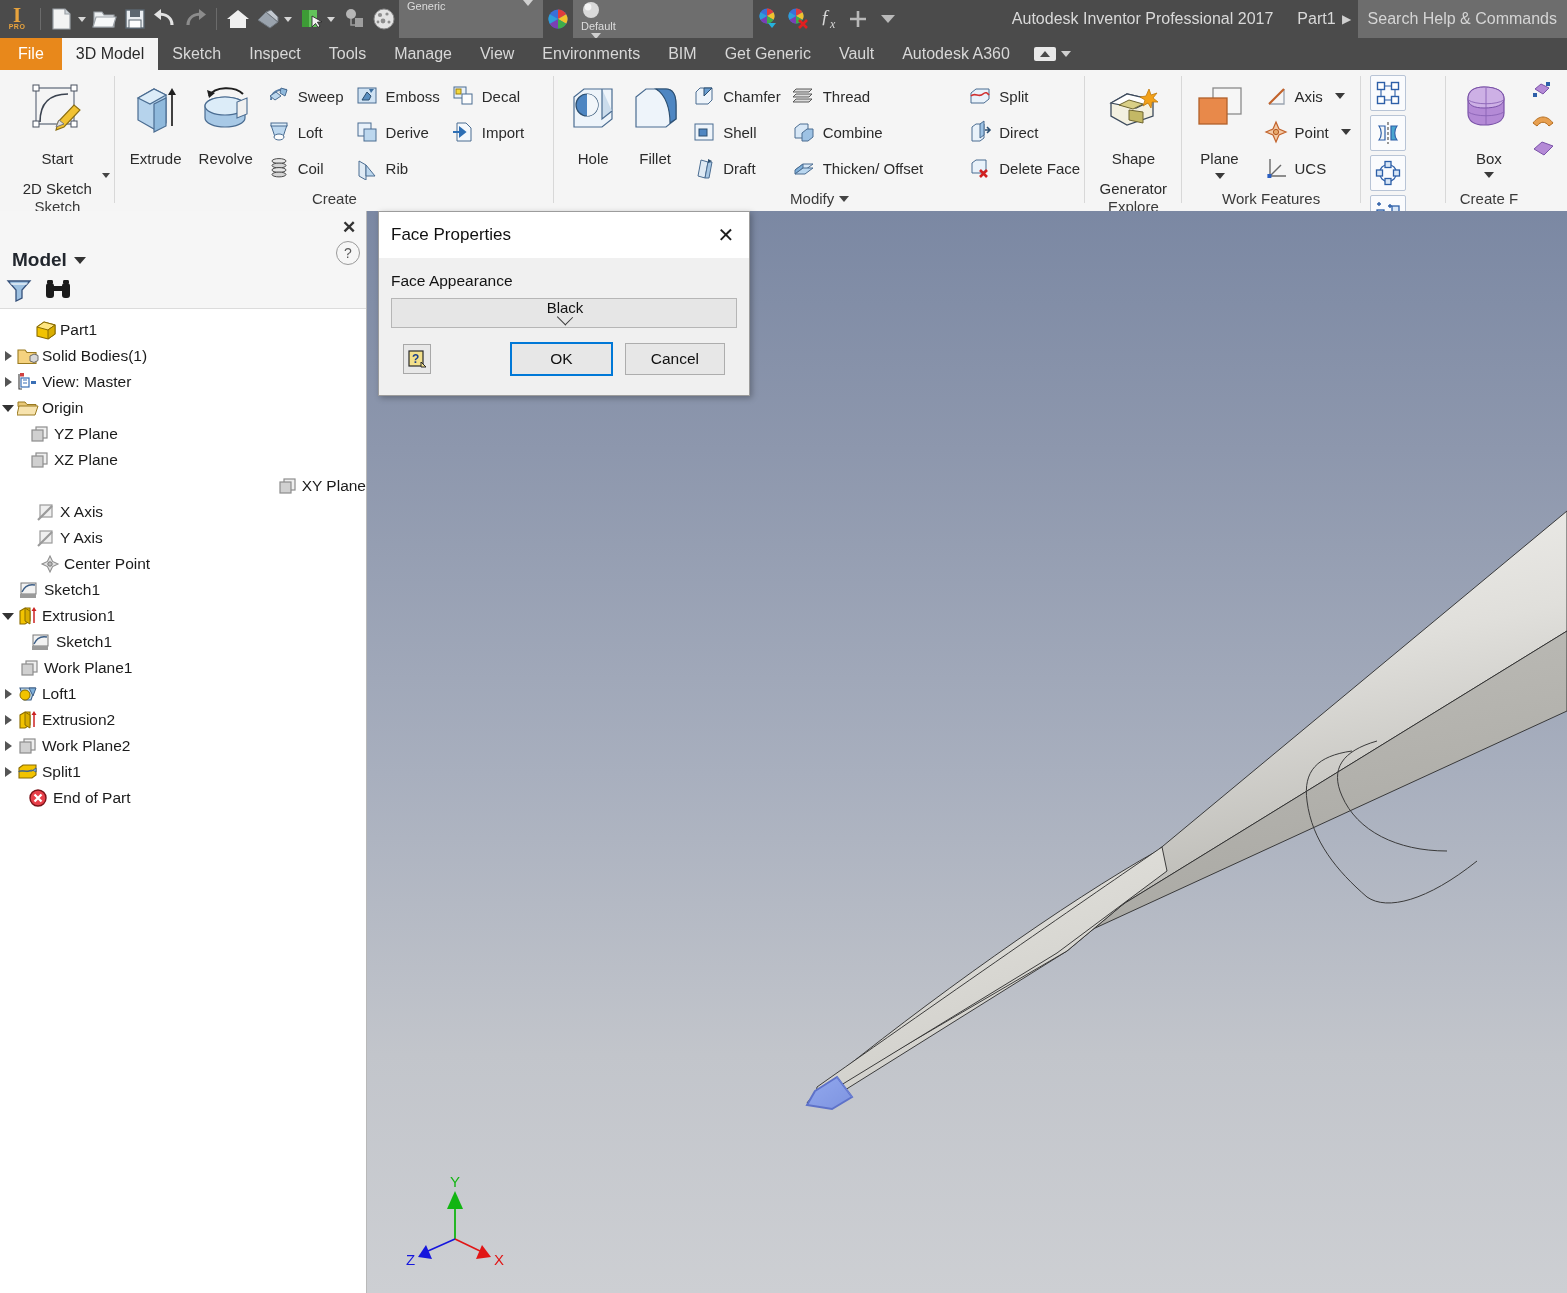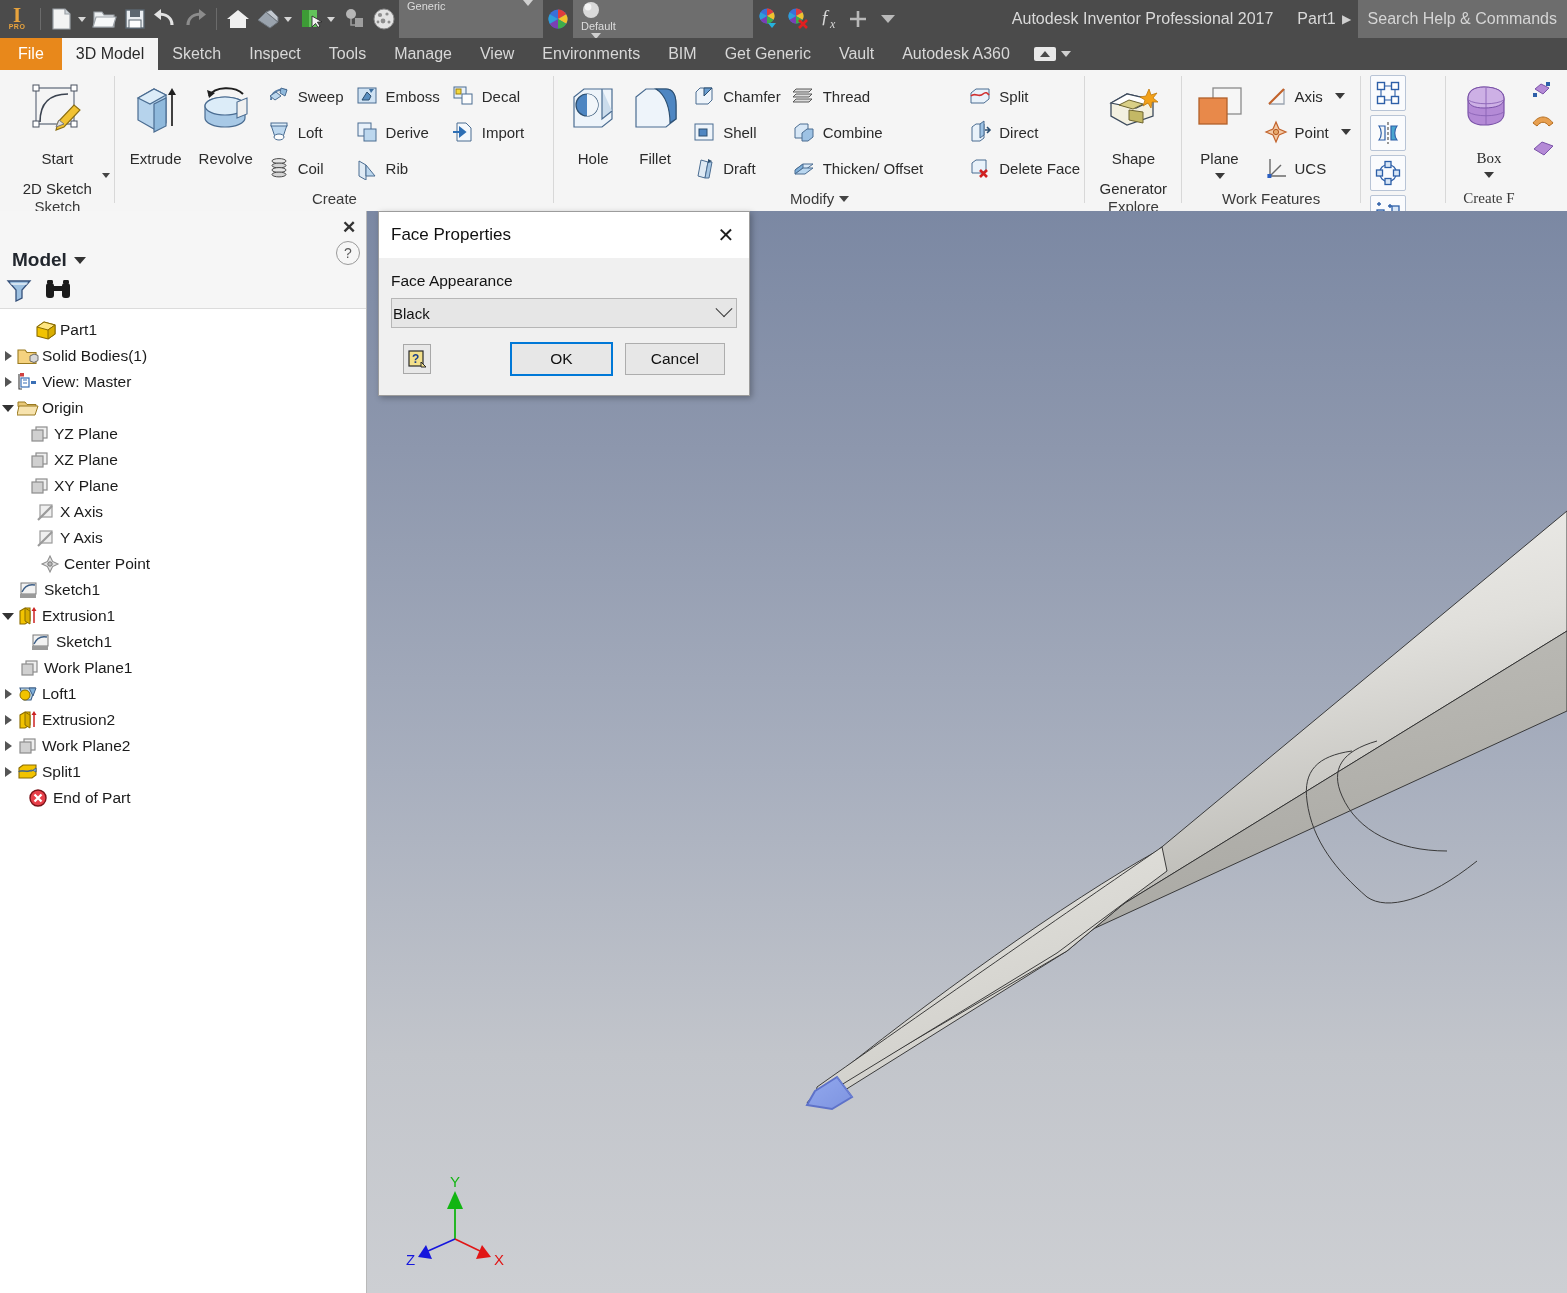--- a/index.html
+++ b/index.html
@@ -187,22 +187,22 @@
   }
   .dlg-title .t{font-size:17px;color:#101010;}
   .dlg-x{
     margin-left:auto;width:46px;height:46px;display:flex;align-items:center;justify-content:center;
     font-size:20px;color:#1d1d1d;
   }
   .dlg-body{padding:14px 12px 0 12px;}
   .dlg-lbl{font-size:15.5px;color:#131313;margin-bottom:8px;}
   .dlg-select{
     height:28px;background:#e6e6e6;border:1px solid #b6b6b6;
-    display:flex;align-items:center;padding:0 6px 0 1px;
-    font-size:15px;color:#111;
+    display:flex;align-items:center;padding:0 6px 0 8px;
+    font-size:15px;color:#111;flex-direction:column;
   }
   .dlg-select .v{flex:1;}
   .dlg-select .chev{
     width:11px;height:11px;border-right:1.6px solid #3a3a3a;border-bottom:1.6px solid #3a3a3a;
     transform:rotate(45deg) translate(-3px,-3px);
   }
   .dlg-footer{
     display:flex;align-items:center;padding:14px 12px 0 12px;
   }
   .btn-help{
@@ -768,21 +768,21 @@
             <rect x="11" y="14" width="7" height="7" fill="#d8e6f6" stroke="#2d5fa8" stroke-width="1.3"></rect>
             <rect x="17" y="6" width="7" height="7" fill="#d8e6f6" stroke="#2d5fa8" stroke-width="1.3"></rect>
             <path d="M4 6 v-4 M2 4 h4 M15 8 v-4 M13 6 h4" stroke="#2d5fa8" stroke-width="1.4"></path>
           </svg>
         </div>
       </div>
 
       <div class="divider"></div>
     </div>
 
-    <div class="panel" style="width:90px;font-family:Liberation Serif, serif;">
+    <div class="panel" style="width:90px;">
       <div class="body" style="justify-content:center;">
         <div class="bigbtn" style="width:80px;">
           <div class="ic">
             <svg width="62" height="52" viewBox="0 0 62 52">
               <path d="M10 16 c0 -8 6 -12 16 -12 c12 0 20 4 20 12 v14 c0 8 -8 12 -20 12 c-10 0 -16 -4 -16 -12z" fill="#b48ad6" stroke="#7a52a8" stroke-width="1.2"></path>
               <path d="M10 16 c0 -8 6 -12 16 -12 c12 0 20 4 20 12 c0 6 -8 9 -20 9 c-10 0 -16 -3 -16 -9z" fill="#cdb0e5" stroke="#7a52a8" stroke-width="1"></path>
               <path d="M28 5 v37 M10 17 c8 5 28 5 36 0 M10 29 c8 5 28 5 36 0" stroke="#8a63b5" stroke-width=".9" fill="none"></path>
             </svg>
           </div>
           <div class="tx">Box</div>
@@ -913,21 +913,21 @@
       <div class="node" style="padding-left:28px;">
         <span class="ic">
           <svg width="22" height="20" viewBox="0 0 22 20">
             <rect x="7" y="3" width="11" height="11" fill="#efefef" stroke="#8d8d8d" stroke-width="1.2"></rect>
             <rect x="3" y="6" width="11" height="11" fill="#d0d0d0" stroke="#8d8d8d" stroke-width="1.2"></rect>
           </svg>
         </span>
         <span class="tx">XZ Plane</span>
       </div>
 
-      <div class="node" style="padding-left:28px;">
+      <div class="node" style="padding-left:28px;justify-content:flex-end;">
         <span class="ic">
           <svg width="22" height="20" viewBox="0 0 22 20">
             <rect x="7" y="3" width="11" height="11" fill="#efefef" stroke="#8d8d8d" stroke-width="1.2"></rect>
             <rect x="3" y="6" width="11" height="11" fill="#d0d0d0" stroke="#8d8d8d" stroke-width="1.2"></rect>
           </svg>
         </span>
         <span class="tx">XY Plane</span>
       </div>
 
       <div class="node" style="padding-left:34px;">

